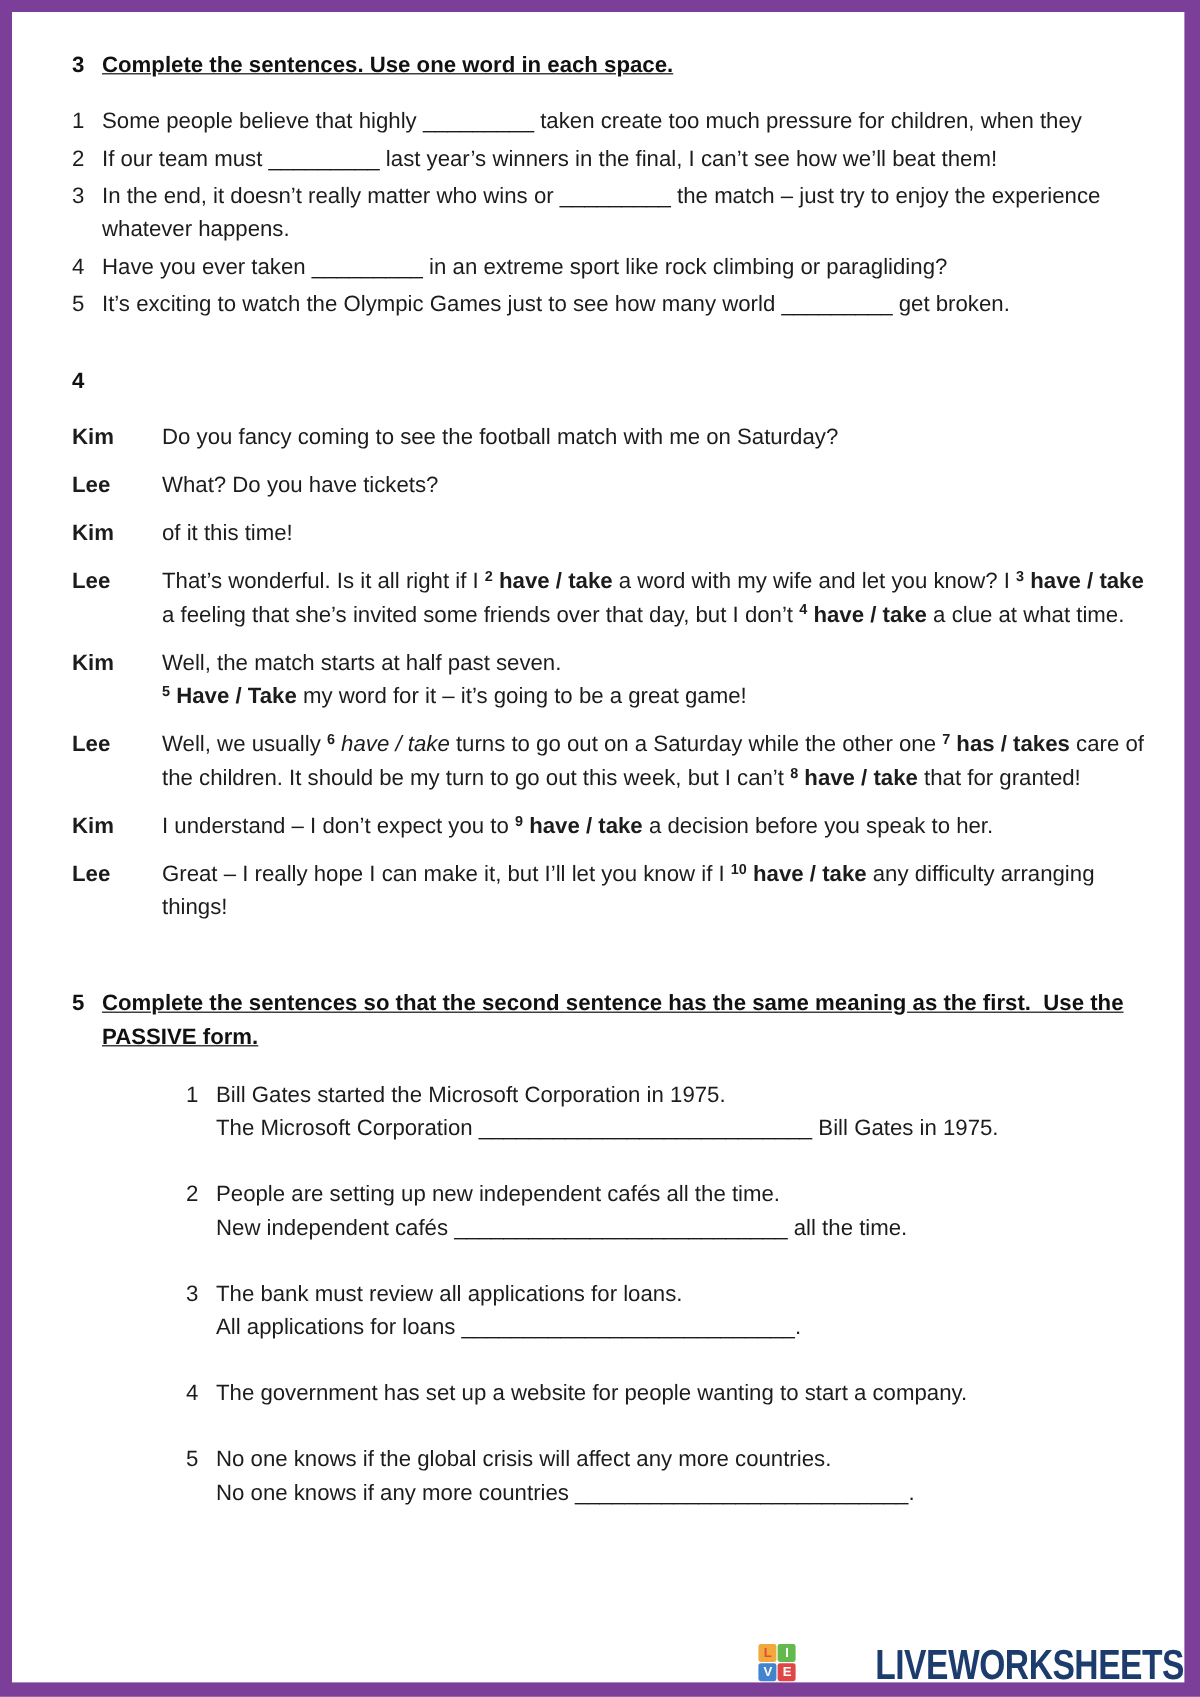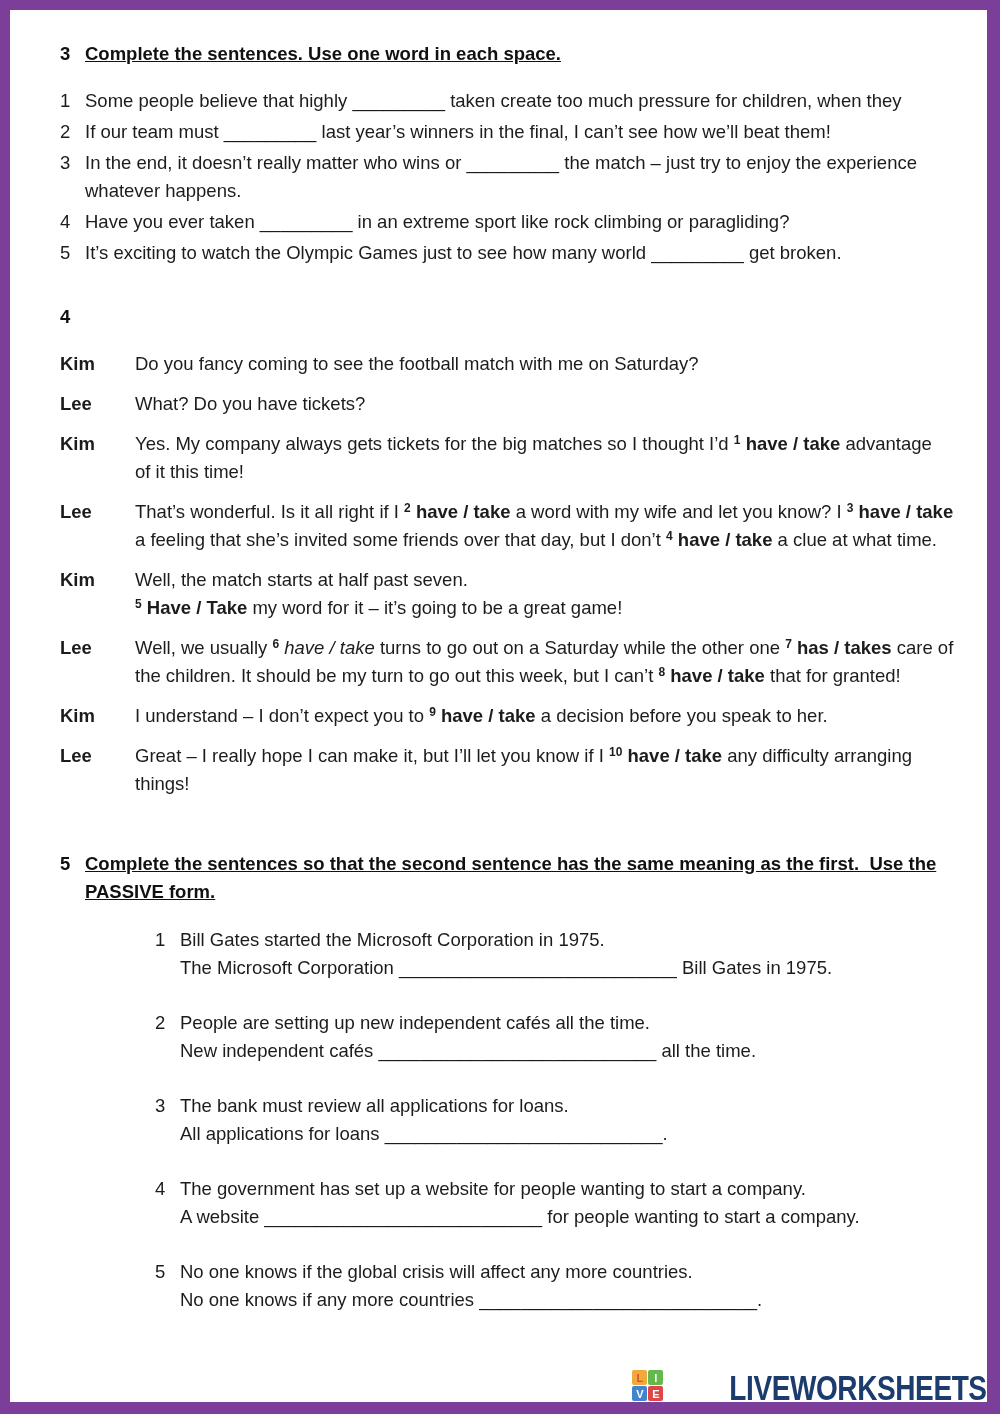--- a/index.html
+++ b/index.html
@@ -136,21 +136,20 @@
           </div>
           <div class="turn">
             <span class="speaker">Lee</span>
             <div>
               <div class="line"><span>What? Do you have tickets?</span></div>
             </div>
           </div>
           <div class="turn">
             <span class="speaker">Kim</span>
             <div>
-              <div class="line"><span>Yes. My company always gets tickets for the big matches so I thought I’d </span><span class="seg-sup">1</span><span> </span><span class="seg-b">have / take</span><span> advantage</span></div>
               <div class="line"><span>of it this time!</span></div>
             </div>
           </div>
           <div class="turn">
             <span class="speaker">Lee</span>
             <div>
               <div class="line"><span>That’s wonderful. Is it all right if I </span><span class="seg-sup">2</span><span> </span><span class="seg-b">have / take</span><span> a word with my wife and let you know? I </span><span class="seg-sup">3</span><span> </span><span class="seg-b">have / take</span></div>
               <div class="line"><span>a feeling that she’s invited some friends over that day, but I don’t </span><span class="seg-sup">4</span><span> </span><span class="seg-b">have / take</span><span> a clue at what time.</span></div>
             </div>
           </div>
@@ -211,21 +210,20 @@
             <span class="num">3</span>
             <div>
               <div class="line"><span>The bank must review all applications for loans.</span></div>
               <div class="line"><span>All applications for loans </span><span class="seg-blank">___________________________</span><span>.</span></div>
             </div>
           </div>
           <div class="row">
             <span class="num">4</span>
             <div>
               <div class="line"><span>The government has set up a website for people wanting to start a company.</span></div>
-              <div class="line"><span>A website </span><span class="seg-blank">___________________________</span><span> for people wanting to start a company.</span></div>
             </div>
           </div>
           <div class="row">
             <span class="num">5</span>
             <div>
               <div class="line"><span>No one knows if the global crisis will affect any more countries.</span></div>
               <div class="line"><span>No one knows if any more countries </span><span class="seg-blank">___________________________</span><span>.</span></div>
             </div>
           </div>
         </div>

